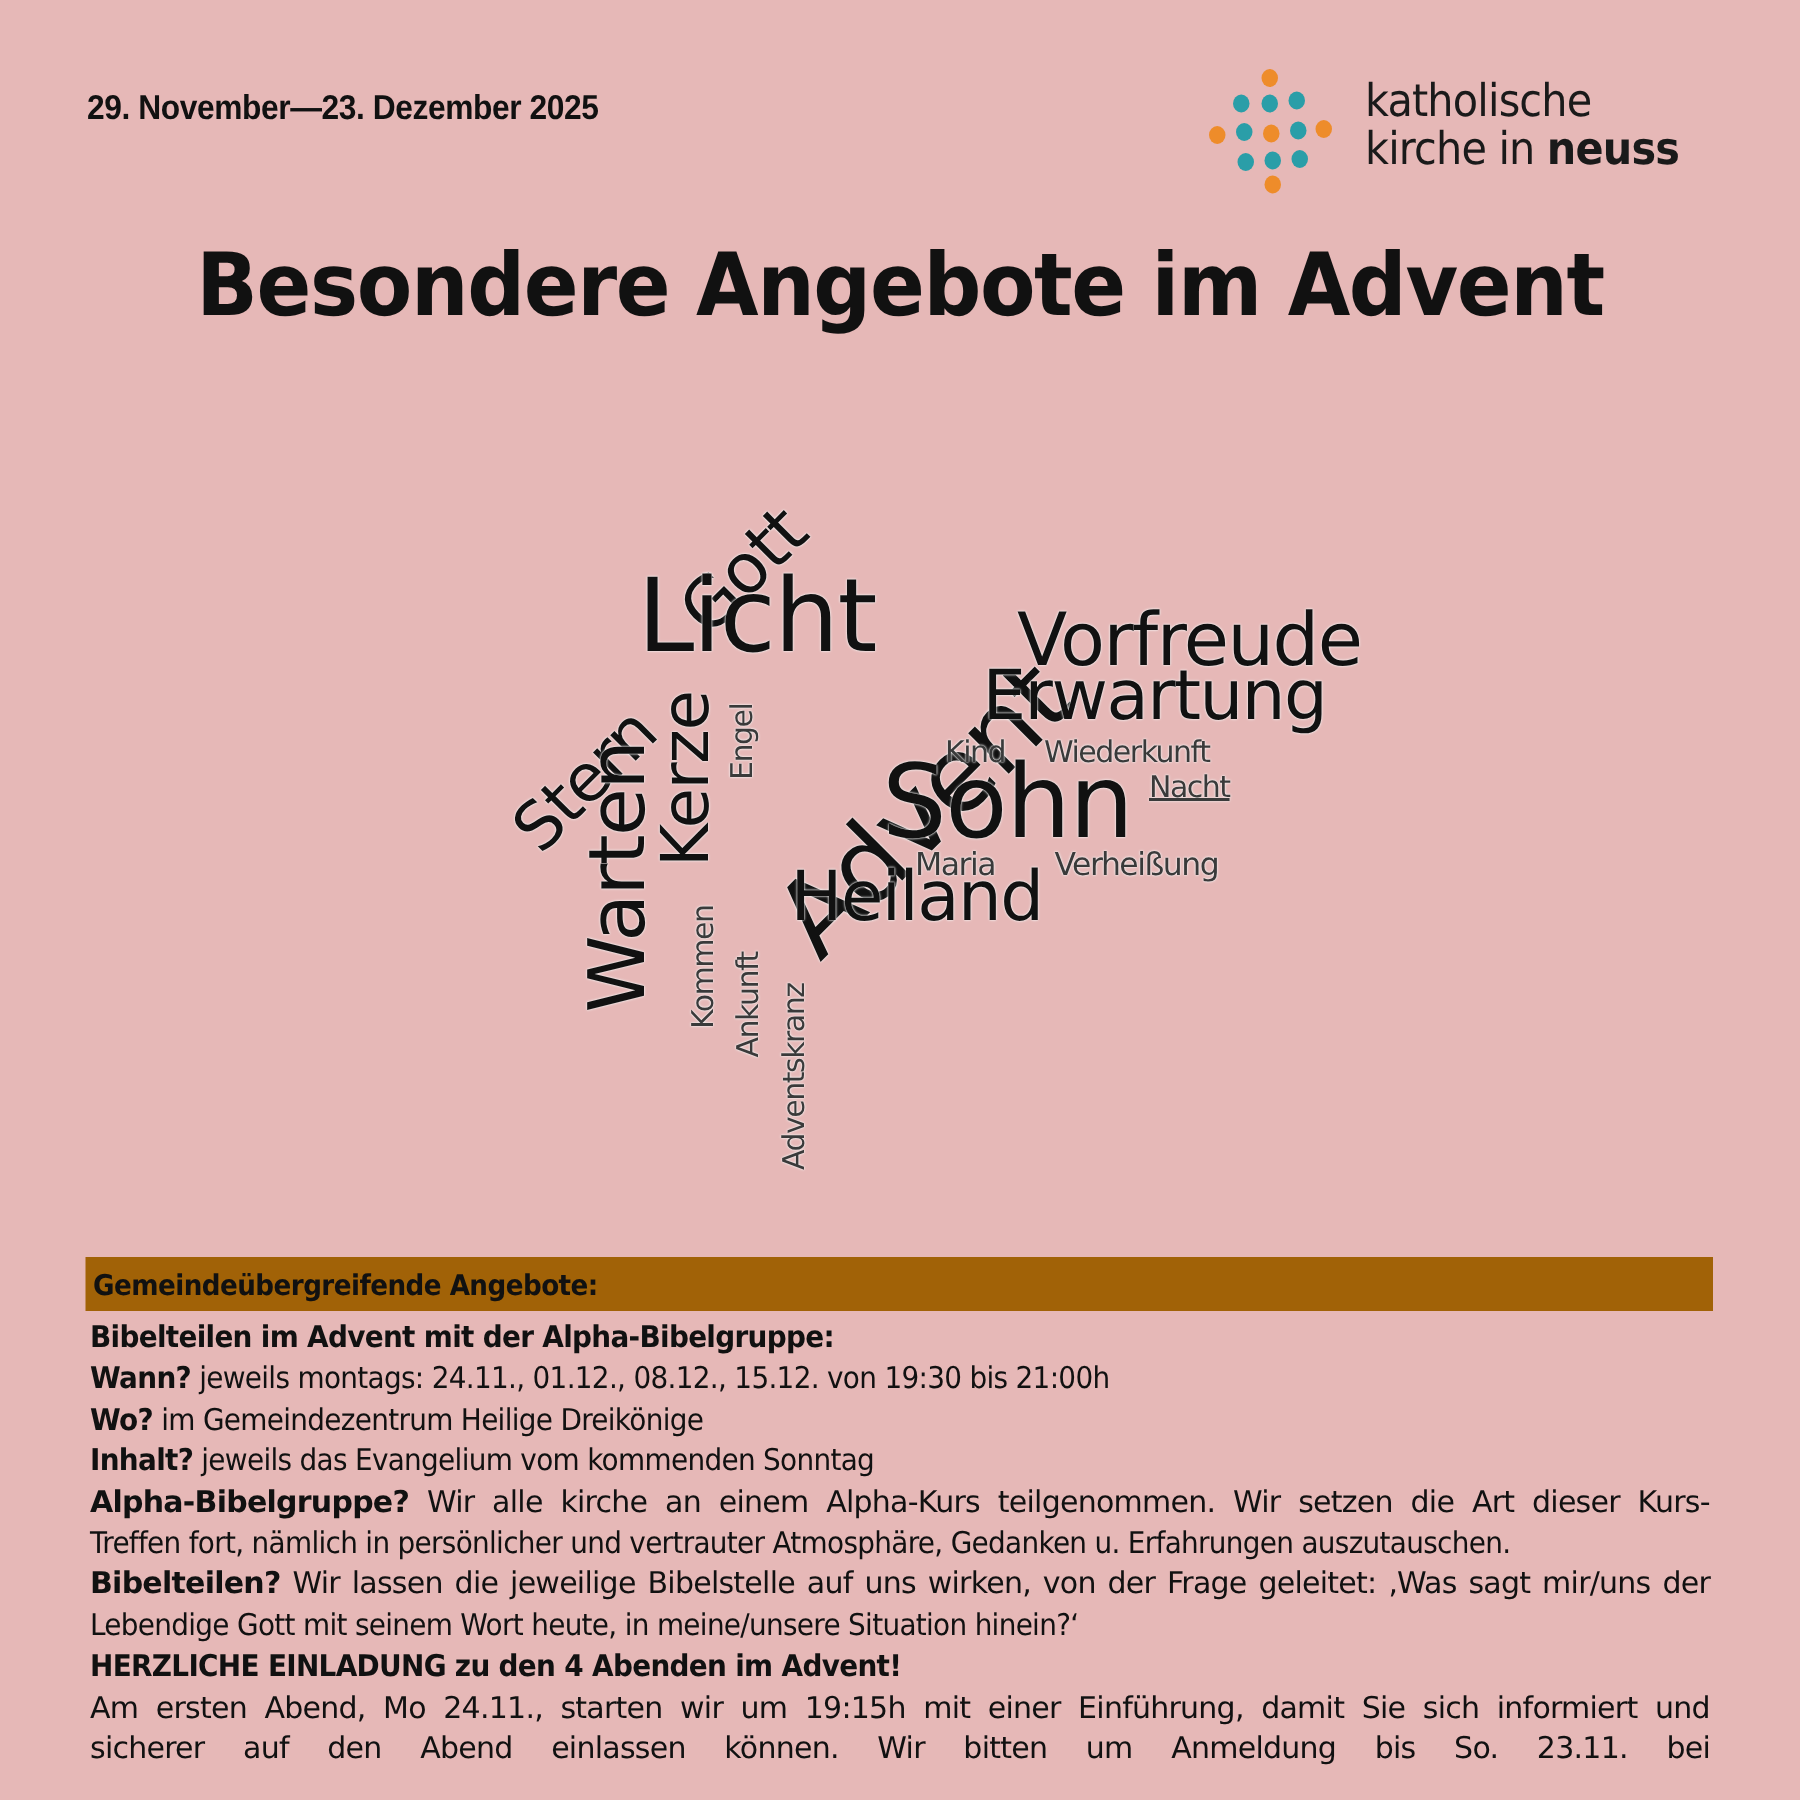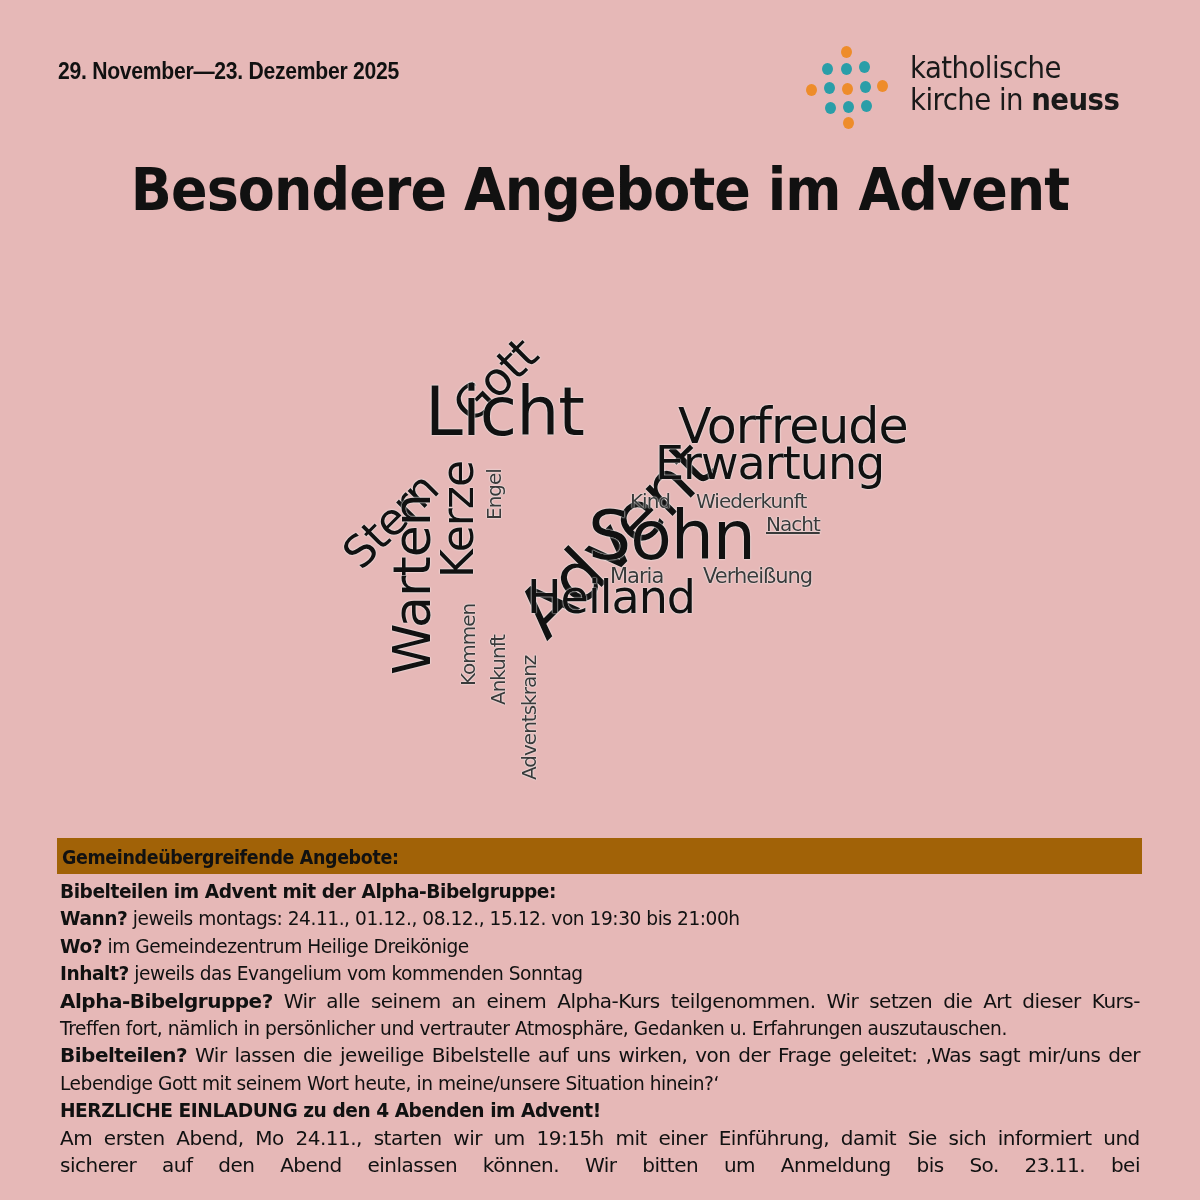--- a/index.html
+++ b/index.html
@@ -120,21 +120,21 @@
 
 <div class="content">
   <div class="line b">Bibelteilen im Advent mit der Alpha-Bibelgruppe:</div>
   <div class="line"><span class="b">Wann?</span><span> jeweils montags: 24.11., 01.12., 08.12., 15.12. von 19:30 bis 21:00h</span></div>
   <div class="line"><span class="b">Wo?</span><span> im Gemeindezentrum Heilige Dreikönige</span></div>
   <div class="line"><span class="b">Inhalt?</span><span> jeweils das Evangelium vom kommenden Sonntag</span></div>
   <div class="line j" style="font-size: 20px;">
       <span class="b">Alpha-Bibelgruppe?</span>
       <span>Wir</span>
       <span>alle</span>
-      <span>seinem</span>
+      <span>kirche</span>
       <span>an</span>
       <span>einem</span>
       <span>Alpha-Kurs</span>
       <span>teilgenommen.</span>
       <span>Wir</span>
       <span>setzen</span>
       <span>die</span>
       <span>Art</span>
       <span>dieser</span>
       <span>Kurs-</span>

